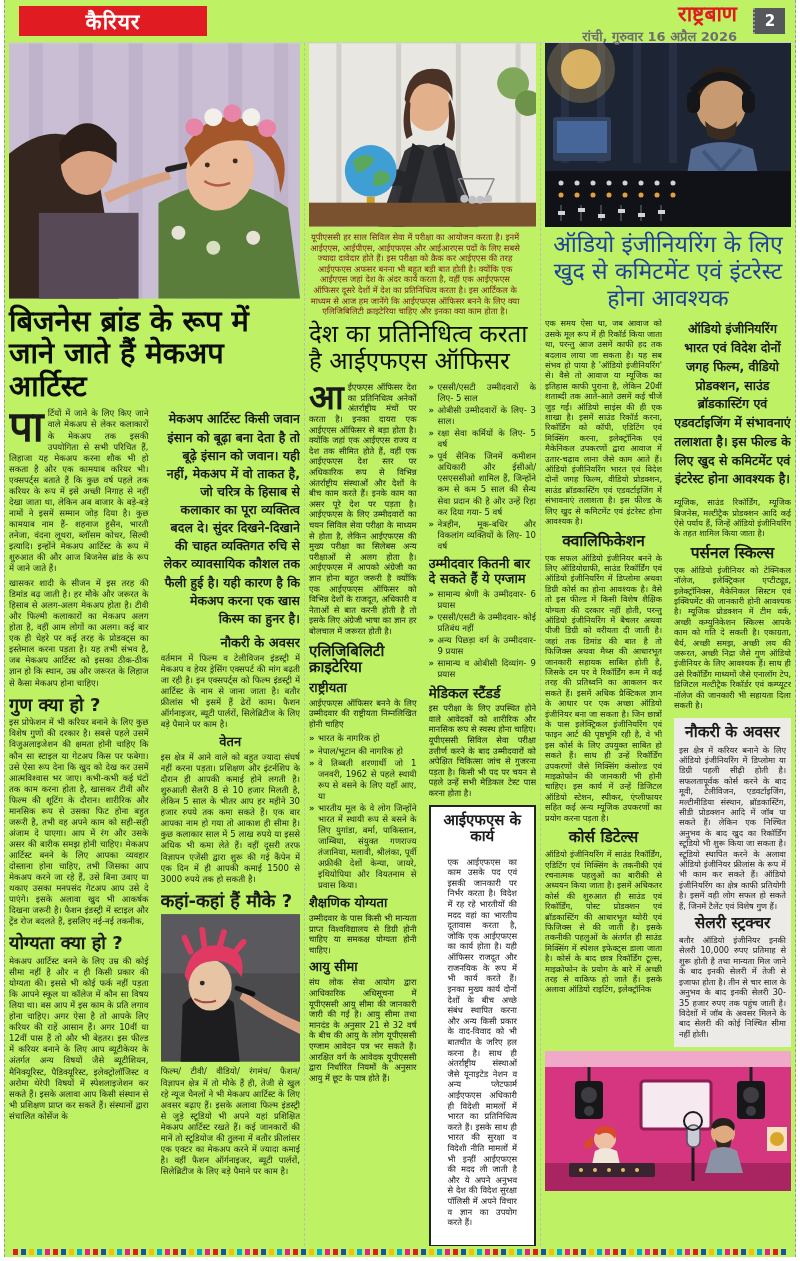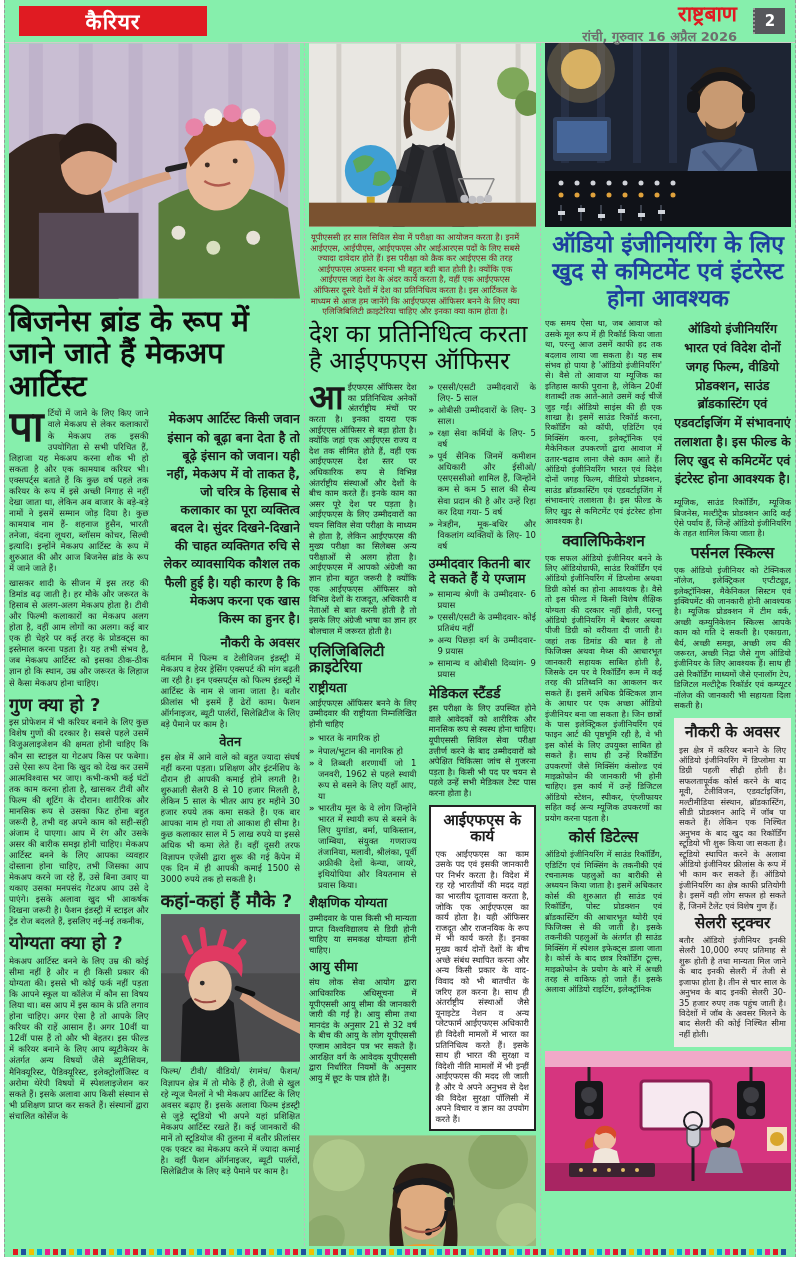--- a/index.html
+++ b/index.html
@@ -1,53 +1,53 @@
 <!DOCTYPE html>
 <html lang="hi"><head>
 <meta charset="utf-8">
 <style>
   html,body{margin:0;padding:0;}
   body{width:800px;height:1261px;background:#ffffff;font-family:"DejaVu Sans",sans-serif;color:#1a1a1a;overflow:hidden;}
-  .page{width:792px;height:1257px;margin:0 auto;border-left:1px dashed #9a9a9a;border-right:1px dashed #9a9a9a;box-sizing:border-box;background:#86efac;position:relative;}
+  .page{width:792px;height:1257px;margin:0 auto;border-left:1px dashed #9a9a9a;border-right:1px dashed #9a9a9a;box-sizing:border-box;background:#bef264;position:relative;}
   
   .mast{height:42px;position:relative;border-bottom:1px solid #cfcdc8;}
   .sec-badge{position:absolute;left:14px;top:6px;width:188px;height:30px;background:#e01b22;color:#fff;display:flex;align-items:center;justify-content:center;font-weight:bold;font-size:21px;letter-spacing:1px;}
   .mast-right{position:absolute;right:58px;top:4px;text-align:right;}
   .paper{color:#e01b22;font-weight:bold;font-size:21px;line-height:1;}
   .dateline{color:#6e6e6e;font-size:13px;margin-top:2px;font-weight:bold;}
   .pageno{position:absolute;right:10px;top:8px;width:30px;height:26px;background:#56575b;color:#fff;font-weight:bold;font-size:15px;display:flex;align-items:center;justify-content:center;border-left:2px dotted #9a9a9a;padding-left:0;}
   
   .cols{display:flex;height:1203px;overflow:hidden;}
   .col{box-sizing:border-box;overflow:hidden;padding:0 4px;}
   .c1{width:300px;border-right:1px dashed #bcbcbc;}
   .c2{width:236px;border-right:1px dashed #bcbcbc;}
   .c3{width:254px;}
   .photo{width:100%;display:block;}
   
   p{margin:0 0 4px 0;font-size:8.5px;line-height:1.3;text-align:justify;}
   .twocol{display:flex;gap:12px;}
   .sub{flex:1;min-width:0;overflow:hidden;}
   h1.mk{font-size:29px;line-height:1.12;font-weight:900;margin:6px 0 6px 0;color:#0d0d0d;}
   h1.ifs{font-size:24px;line-height:1.15;font-weight:400;margin:4px 0 6px 0;color:#0d0d0d;}
-  h1.au{font-size:23px;line-height:1.18;font-weight:700;margin:4px 0 6px 0;color:#1d3f9e;text-align:center;}
+  h1.au{font-size:23px;line-height:1.18;font-weight:400;margin:4px 0 6px 0;color:#1d3f9e;text-align:center;}
   h2{font-size:18px;font-weight:900;margin:6px 0 3px 0;line-height:1.1;}
   h3{font-size:13px;font-weight:900;margin:5px 0 2px 0;line-height:1.15;}
   .ra{text-align:right;}
   .ce{text-align:center;}
   .dropcap{float:left;font-size:42px;line-height:.82;font-weight:bold;padding:2px 4px 0 0;}
   .dropcap.sm{font-size:34px;}
   .pullquote{font-weight:bold;font-size:12.5px;line-height:1.45;text-align:right;margin:2px 0 8px 0;}
   .pullquote.au{font-size:12.5px;text-align:center;line-height:1.5;}
   .kicker{font-weight:normal;color:#7d2020;font-size:9px;line-height:1.45;text-align:center;margin:5px 15px 2px 0;}
   ul{margin:0 0 4px 0;padding:0;list-style:none;}
   li{font-size:8.5px;line-height:1.3;position:relative;padding-left:9px;margin-bottom:1px;text-align:justify;}
   li::before{content:"\00BB";position:absolute;left:0;top:0;font-weight:bold;color:#333;}
   .ifsbox{border:2px solid #222;padding:5px 5px;margin-top:6px;background:#fff;}
   .ifsbox h2{text-align:center;font-size:15px;margin:0 0 4px 0;}
-  .ifsbox p{font-size:8px;line-height:1.32;margin:0;}
+  .ifsbox p{font-size:8px;line-height:1.32;margin:12px;}
   .graybox{background:#ecebe7;padding:6px 5px 4px 5px;margin-top:8px;}
   .graybox h2{text-align:center;font-size:17px;margin:0 0 3px 0;}
   .c3 p{font-size:8.2px;line-height:1.27;}
   .c3 h2{text-align:center;font-size:15.5px;}
   .c2 p{font-size:8.3px;line-height:1.28;}
   .capt{margin-top:3px;}
   .dotline{height:6px;margin:3px 8px 0 8px;background:repeating-linear-gradient(90deg,#e01b22 0 5px,transparent 5px 8px,#1e4fa0 8px 13px,transparent 13px 16px,#f2c200 16px 21px,transparent 21px 24px,#00a6d6 24px 29px,transparent 29px 32px,#e91e8c 32px 37px,transparent 37px 40px);}
   .imgwrap{width:100%;overflow:hidden;}
 </style>
 </head>

